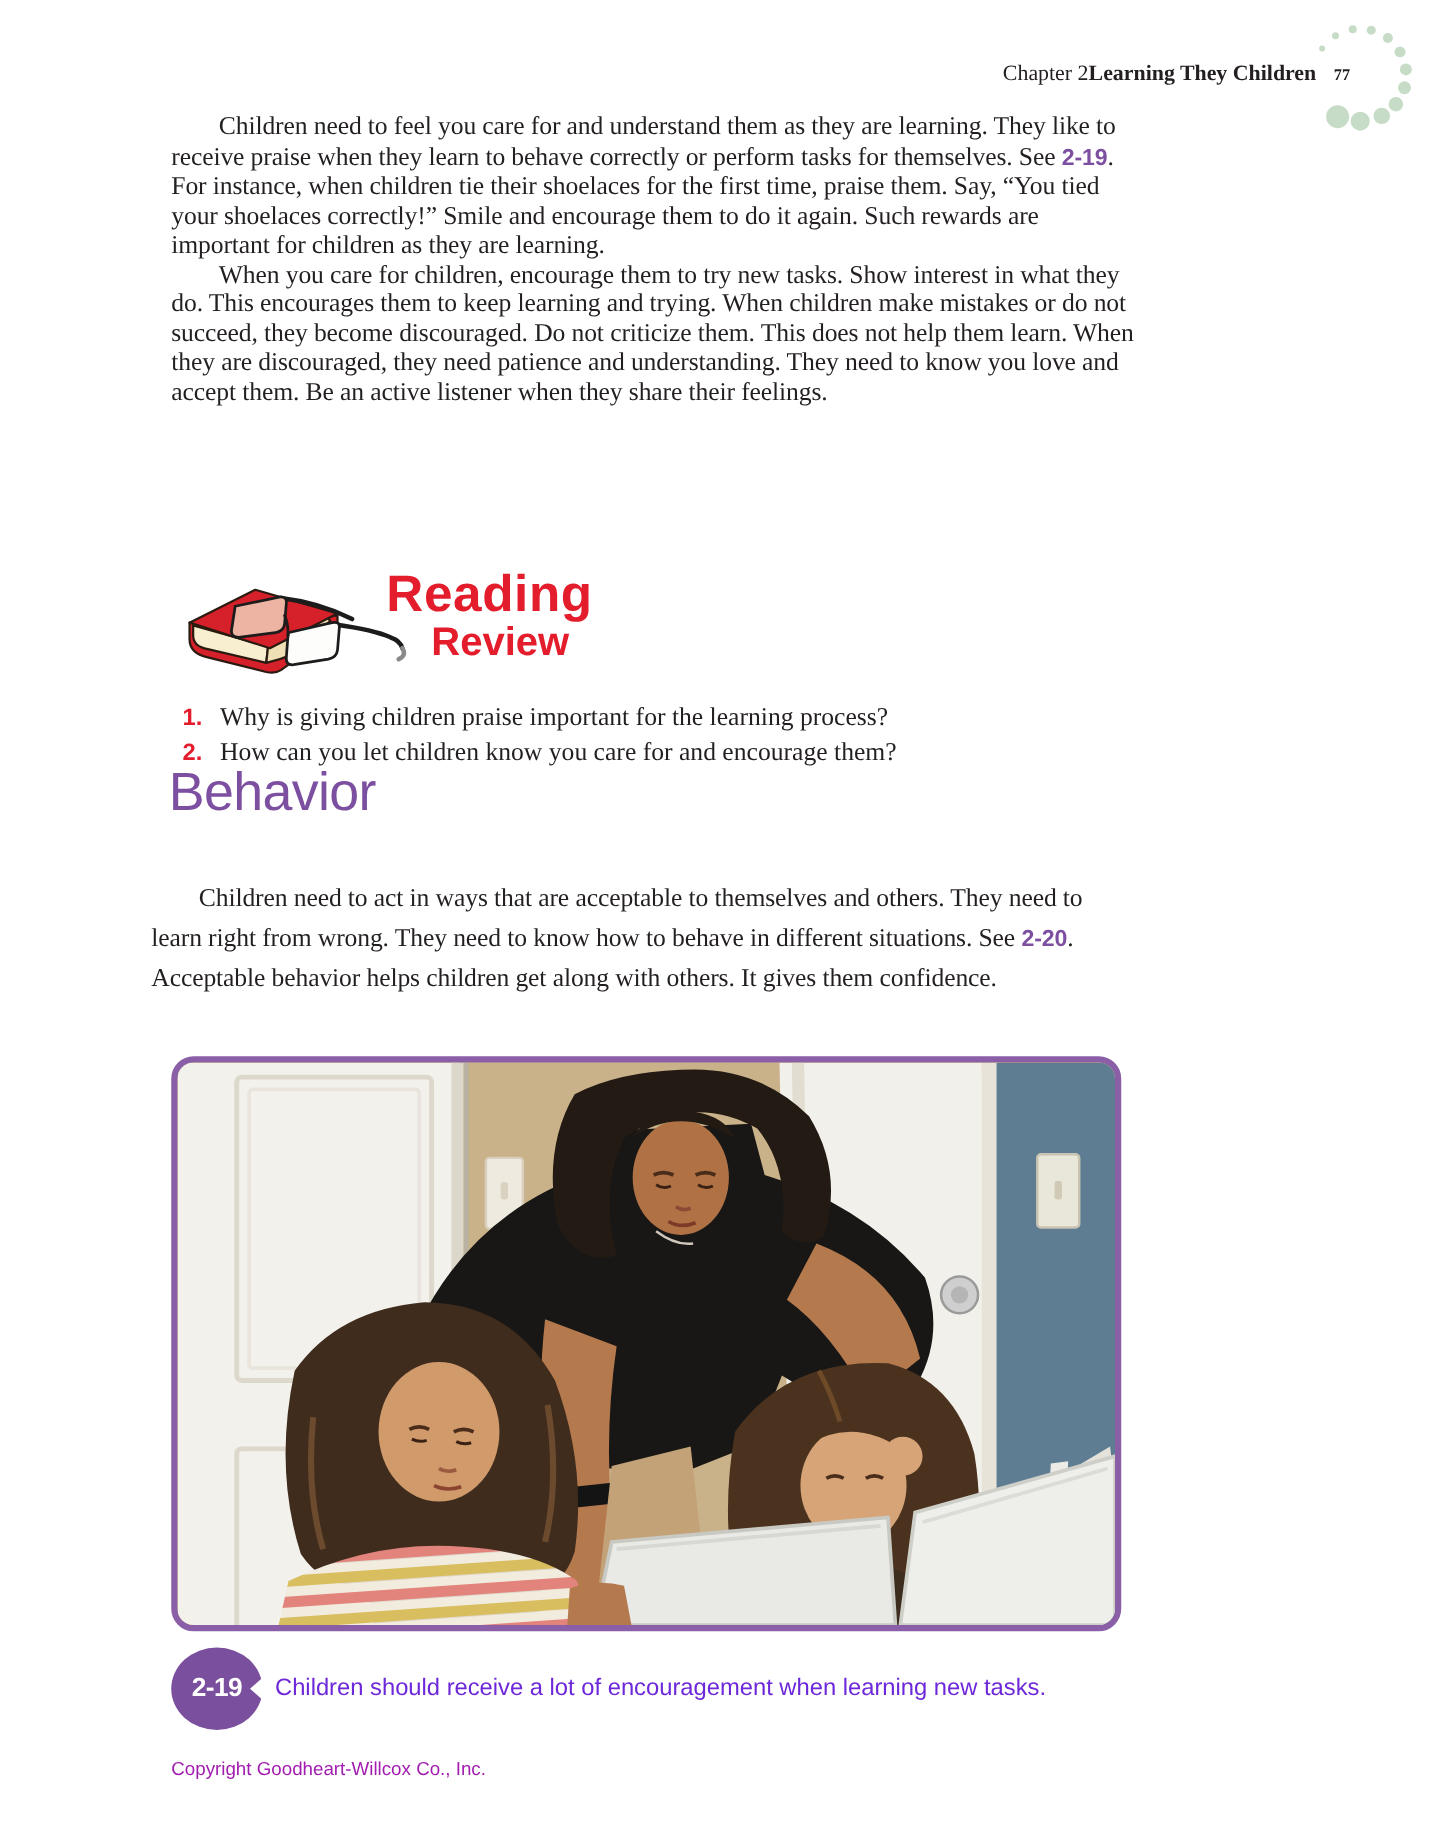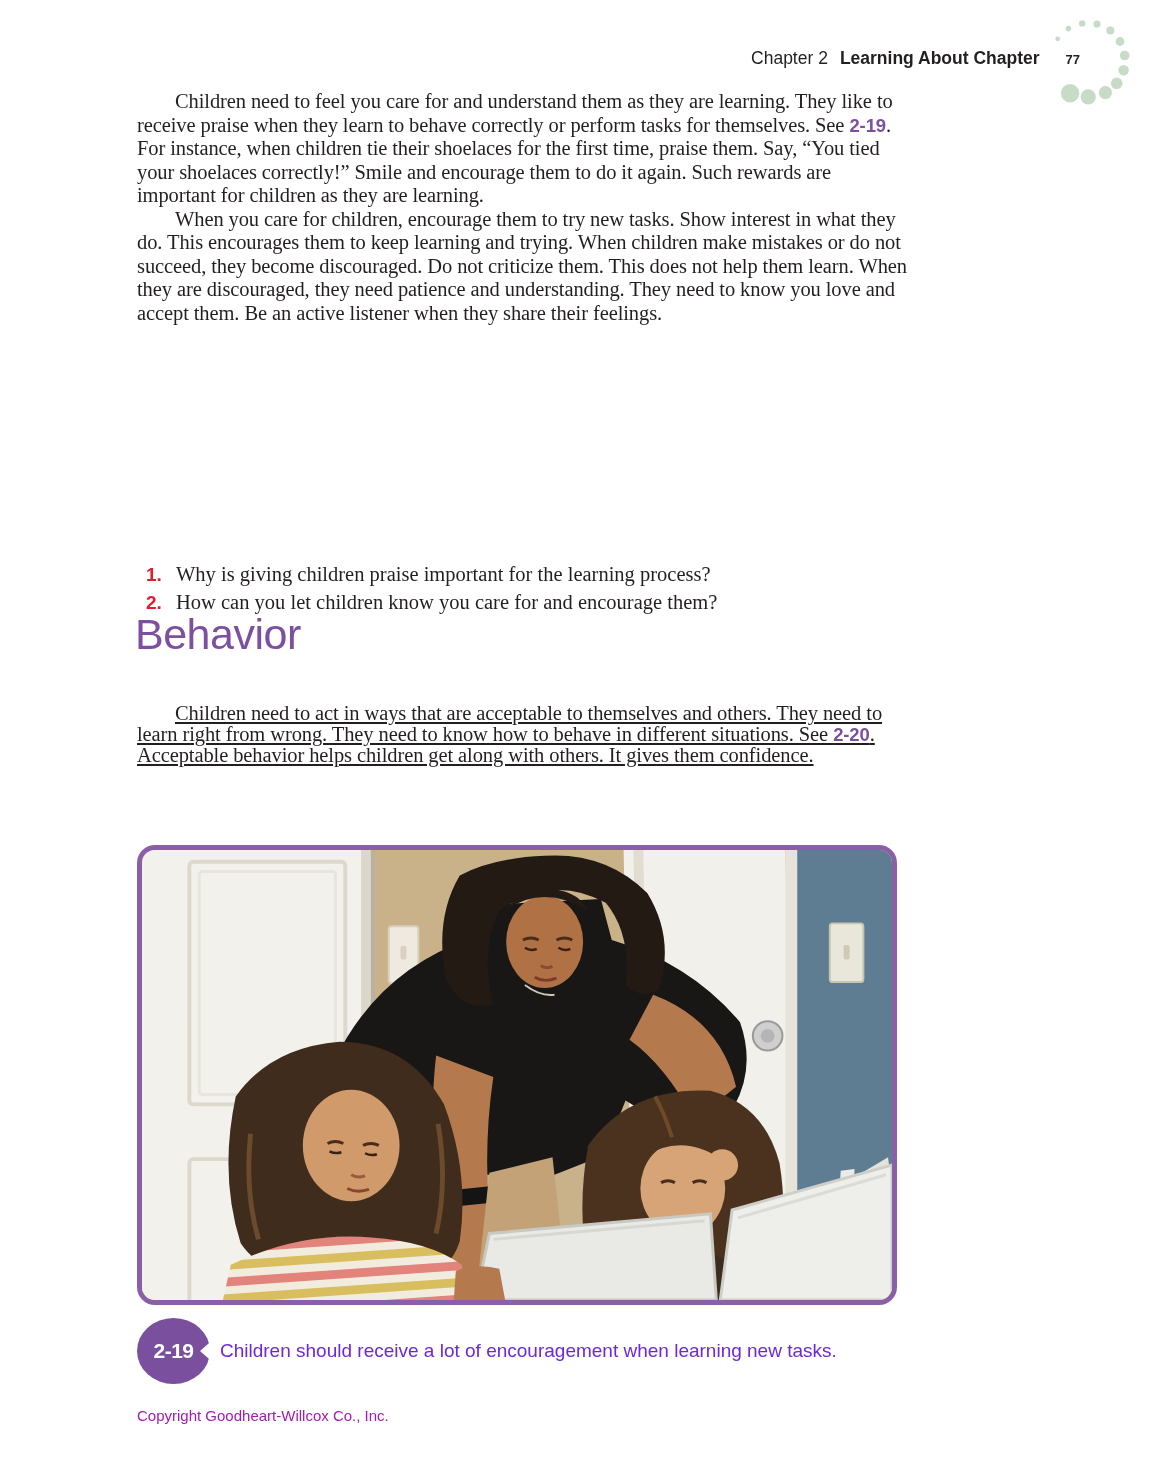--- a/index.html
+++ b/index.html
@@ -16,22 +16,22 @@
     position:relative;
     width:1154px;height:1477px;
     background:#ffffff;
     font-family:"Liberation Serif", serif;
     color:var(--ink,#231f20);
     overflow:hidden;
   }
   
   .header-row{
     position:absolute;top:48px;left:0;right:74px;
-    display:flex;justify-content:flex-end;align-items:baseline;gap:12px;
-    font-family:Liberation Sans, sans-serif;font-size:17.5px;
+    display:flex;justify-content:flex-end;align-items:baseline;
+    font-family:Liberation Serif, serif;font-size:17.5px;
   }
   .header-chapter{font-weight:400;}
   .header-title{font-weight:700;}
   .header-pagenum{font-weight:700;font-size:13px;margin-left:14px;}
   .dots-svg{position:absolute;top:4px;left:1026px;}
   
   .body-block{position:absolute;top:90px;left:137px;width:774px;}
   .body-block p{
     font-size:20.5px;line-height:23.5px;text-indent:38px;
     letter-spacing:-0.1px;
@@ -47,22 +47,22 @@
   .questions{position:absolute;top:561px;left:140px;width:790px;font-size:20.5px;line-height:27.5px;}
   .q-row{display:flex;}
   .q-num{width:36px;text-align:left;padding-left:6px;color:var(--accent-red,#e31d2c);
     font-family:"Liberation Sans", sans-serif;font-weight:700;font-size:19px;line-height:27.5px;}
   
   .behavior-heading{
     position:absolute;top:610px;left:135px;
     font-family:"Liberation Sans", sans-serif;font-weight:400;font-size:43px;
     color:var(--accent-purple,#7c4fa0);letter-spacing:-0.5px;
   }
-  .behavior-para{position:absolute;top:703px;left:137px;width:782px;
-    font-size:20.5px;line-height:21px;text-indent:38px;letter-spacing:-0.1px;text-decoration:underline;}
+  .behavior-para{position:absolute;top:703px;left:121px;width:782px;
+    font-size:20.5px;line-height:32px;text-indent:38px;letter-spacing:-0.1px;}
   
   .figure-photo{
     position:absolute;top:845px;left:137px;width:760px;height:460px;
     border:5px solid var(--photo-border-purple,#8a5fa8);
     border-radius:18px;overflow:hidden;background:#c9b189;
   }
   .figure-photo svg{display:block;width:100%;height:100%;}
   .figure-caption-row{
     position:absolute;top:1318px;left:137px;right:90px;
     display:flex;align-items:center;
@@ -104,29 +104,53 @@
       <circle cx="97.6" cy="66.2" r="5.2"></circle>
       <circle cx="90.7" cy="79.3" r="5.8"></circle>
       <circle cx="79.4" cy="88.7" r="6.6"></circle>
       <circle cx="62.2" cy="92.9" r="7.6"></circle>
       <circle cx="44.1" cy="89.3" r="9.2"></circle>
     </g>
   </svg>
 
   <div class="header-row">
     <span class="header-chapter">Chapter 2</span>
-    <span class="header-title">Learning About Chapter</span>
+    <span class="header-title">Learning They Children</span>
     <span class="header-pagenum">77</span>
   </div>
 
   <div class="body-block">
     <p><span>Children need to feel you care for and understand them as they are learning. They like to receive praise when they learn to behave correctly or perform tasks for themselves. See </span><span class="ref">2-19</span><span>. For instance, when children tie their shoelaces for the first time, praise them. Say, “You tied your shoelaces correctly!” Smile and encourage them to do it again. Such rewards are important for children as they are learning.</span></p>
     <p>When you care for children, encourage them to try new tasks. Show interest in what they do. This encourages them to keep learning and trying. When children make mistakes or do not succeed, they become discouraged. Do not criticize them. This does not help them learn. When they are discouraged, they need patience and understanding. They need to know you love and accept them. Be an active listener when they share their feelings.</p>
   </div>
 
+  <div class="reading-review">
+    <svg class="rr-icon" width="190" height="112" viewBox="0 0 260 115">
+      <g stroke="#2a1a10" stroke-width="2.4" stroke-linejoin="round">
+
+        <path d="M20,44 L20,62 Q20,78 40,82 L104,98 Q114,100 120,96 L182,52 L182,36 Z" fill="#d6202a"></path>
+        <path d="M24,47 L24,58 Q24,70 40,73 L104,88 L106,70 Z" fill="#f7efcf"></path>
+        <path d="M106,70 L104,88 Q134,82 154,64 L174,42 L170,37 Z" fill="#efe1b5"></path>
+        <polygon points="20,44 92,8 182,34 108,72" fill="#d6202a"></polygon>
+      </g>
+
+      <g stroke="#1c1c1c" stroke-width="3" fill="none" stroke-linecap="round">
+        <path d="M120,17 Q162,22 198,40" stroke-width="5"></path>
+        <path d="M180,46 Q222,52 240,60 Q251,64 253,72" stroke-width="5"></path>
+        <path d="M253,72 Q258,80 249,84" stroke="#8a8a8a" stroke-width="5"></path>
+        <path d="M70,26 L118,16 Q127,15 126,23 L124,46 Q123,53 114,55 L74,60 Q65,60 66,52 Z" fill="#eeb4a3"></path>
+        <path d="M128,55 L176,44 Q185,42 184,50 L182,74 Q181,82 172,84 L134,90 Q125,91 126,82 Z" fill="#fdfdfb"></path>
+        <path d="M124,36 Q128,44 128,58" stroke-width="3"></path>
+      </g>
+    </svg>
+    <div class="rr-titles">
+      <div class="rr-line1">Reading</div>
+      <div class="rr-line2">Review</div>
+    </div>
+  </div>
 
   <div class="questions">
     <div class="q-row">
       <span class="q-num">1.</span>
       <span>Why is giving children praise important for the learning process?</span>
     </div>
     <div class="q-row">
       <span class="q-num">2.</span>
       <span>How can you let children know you care for and encourage them?</span>
     </div>

